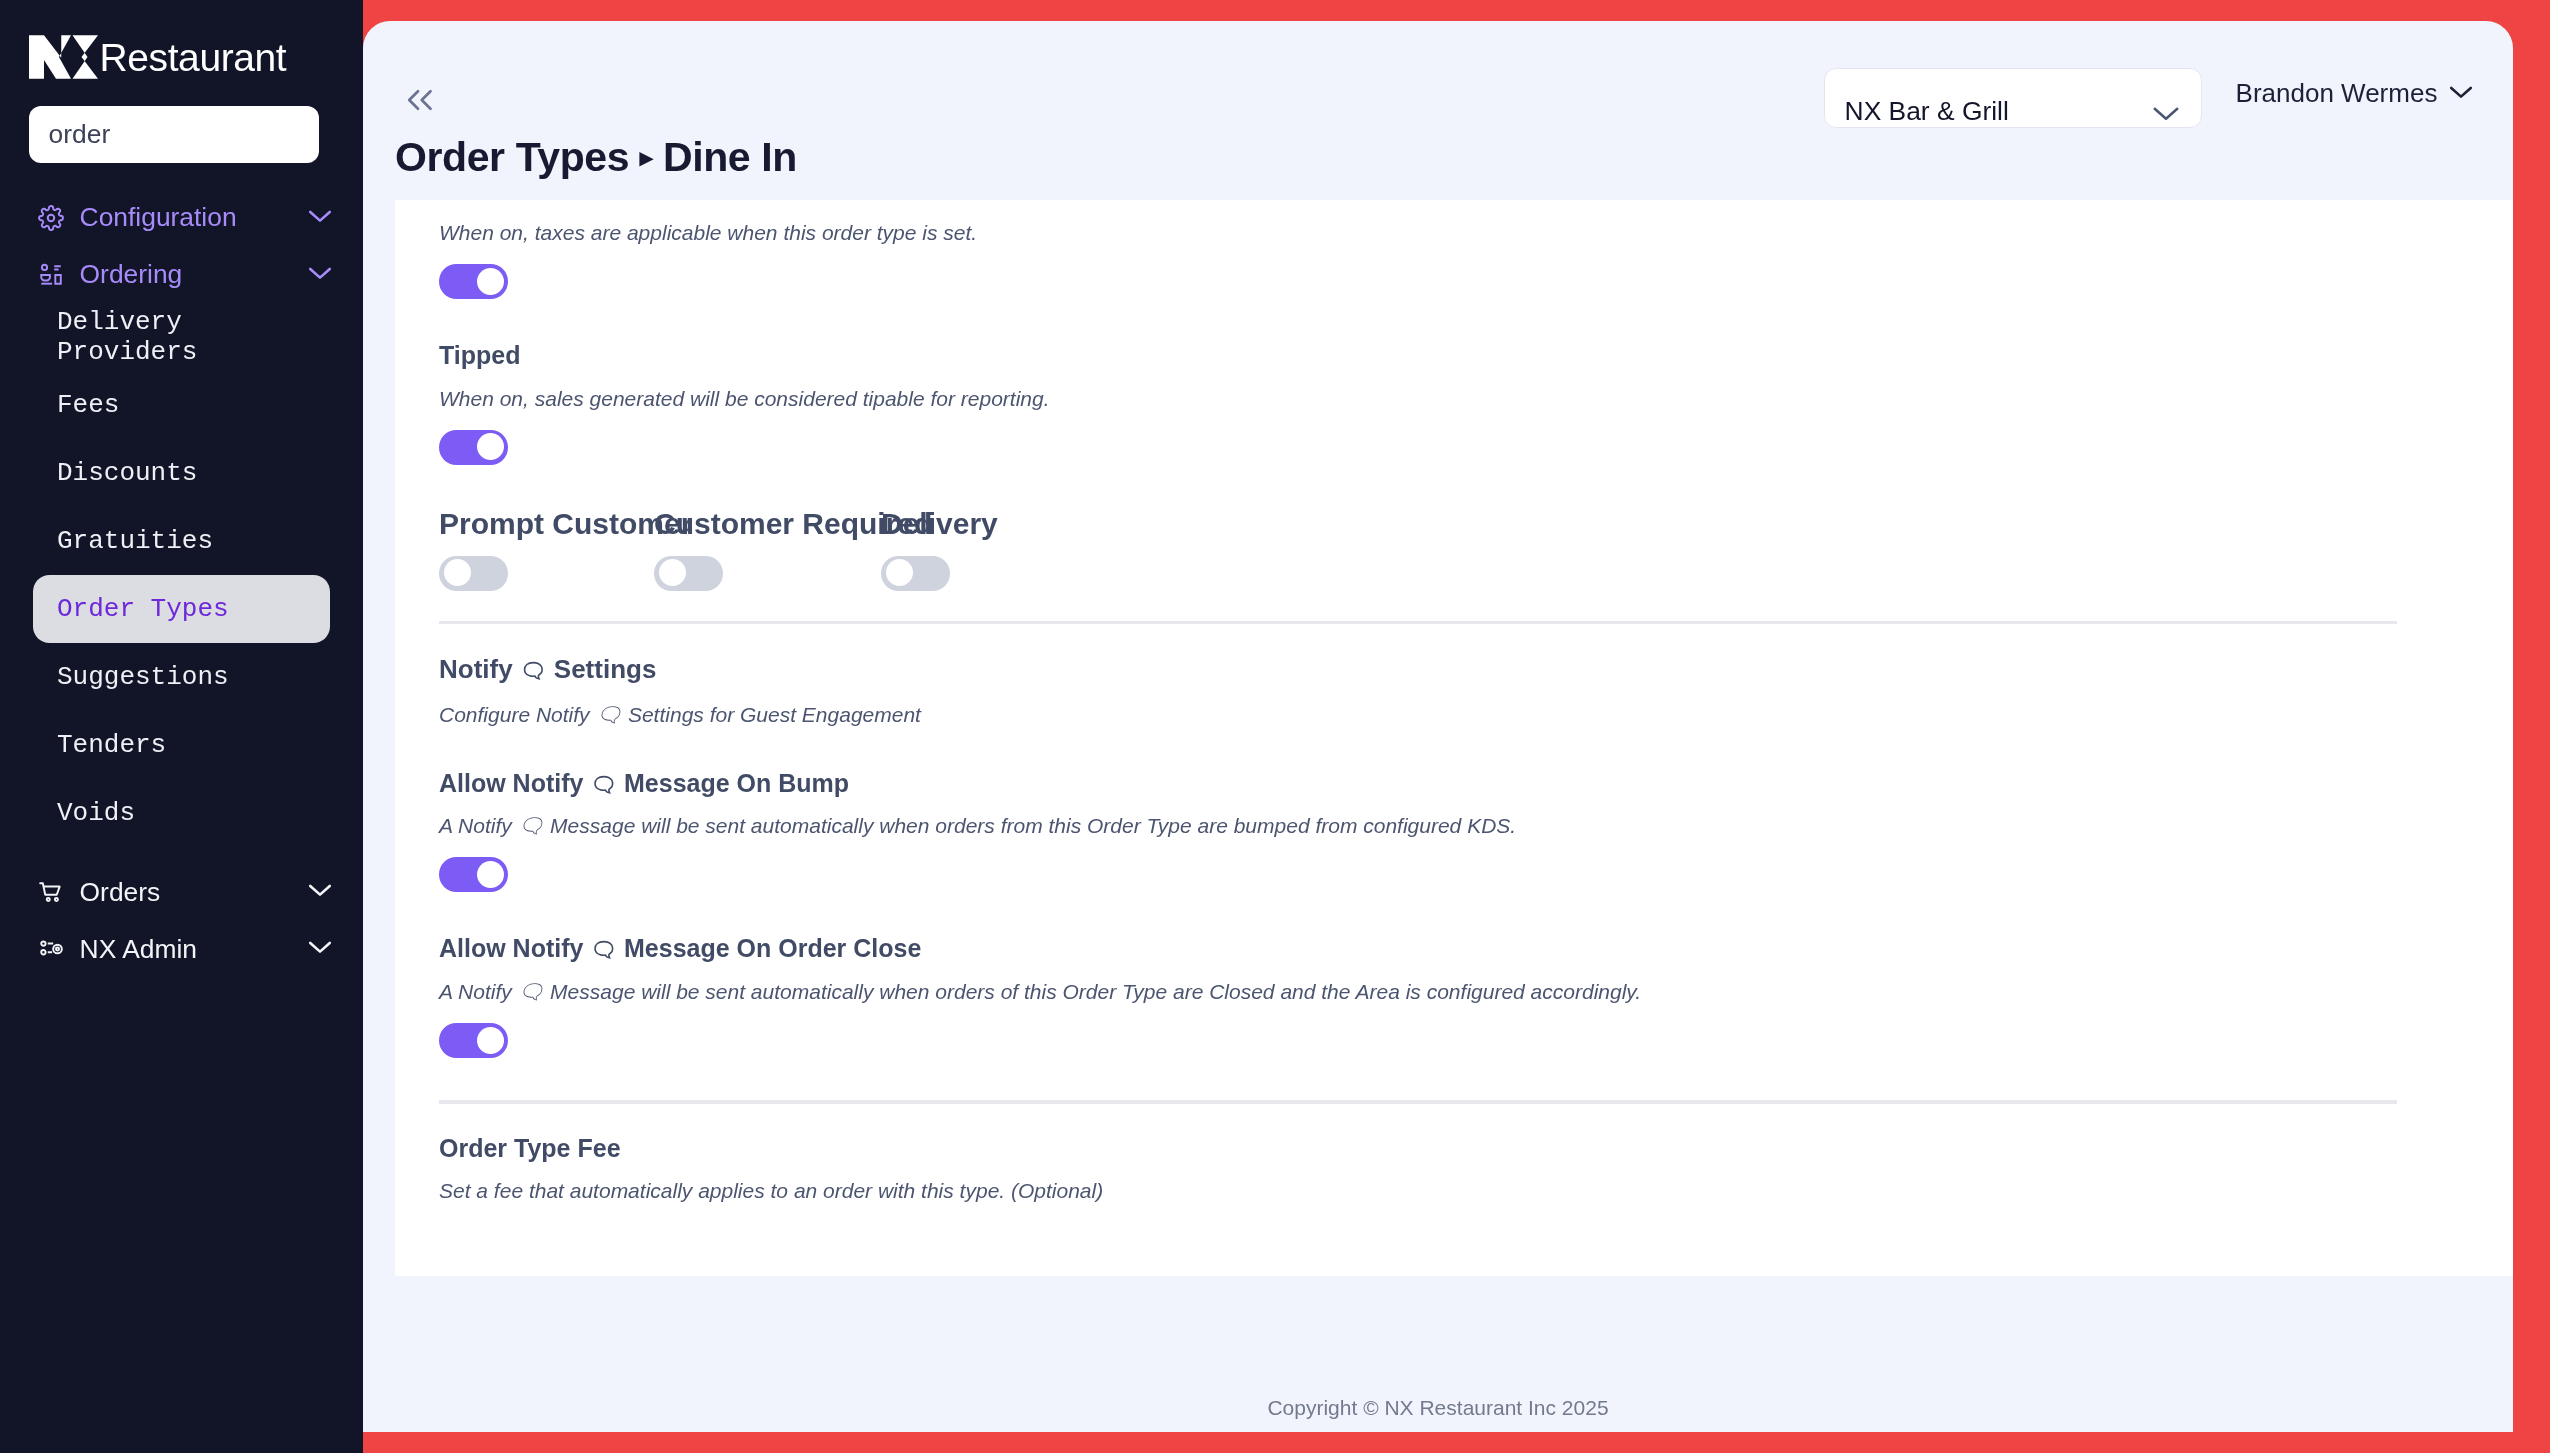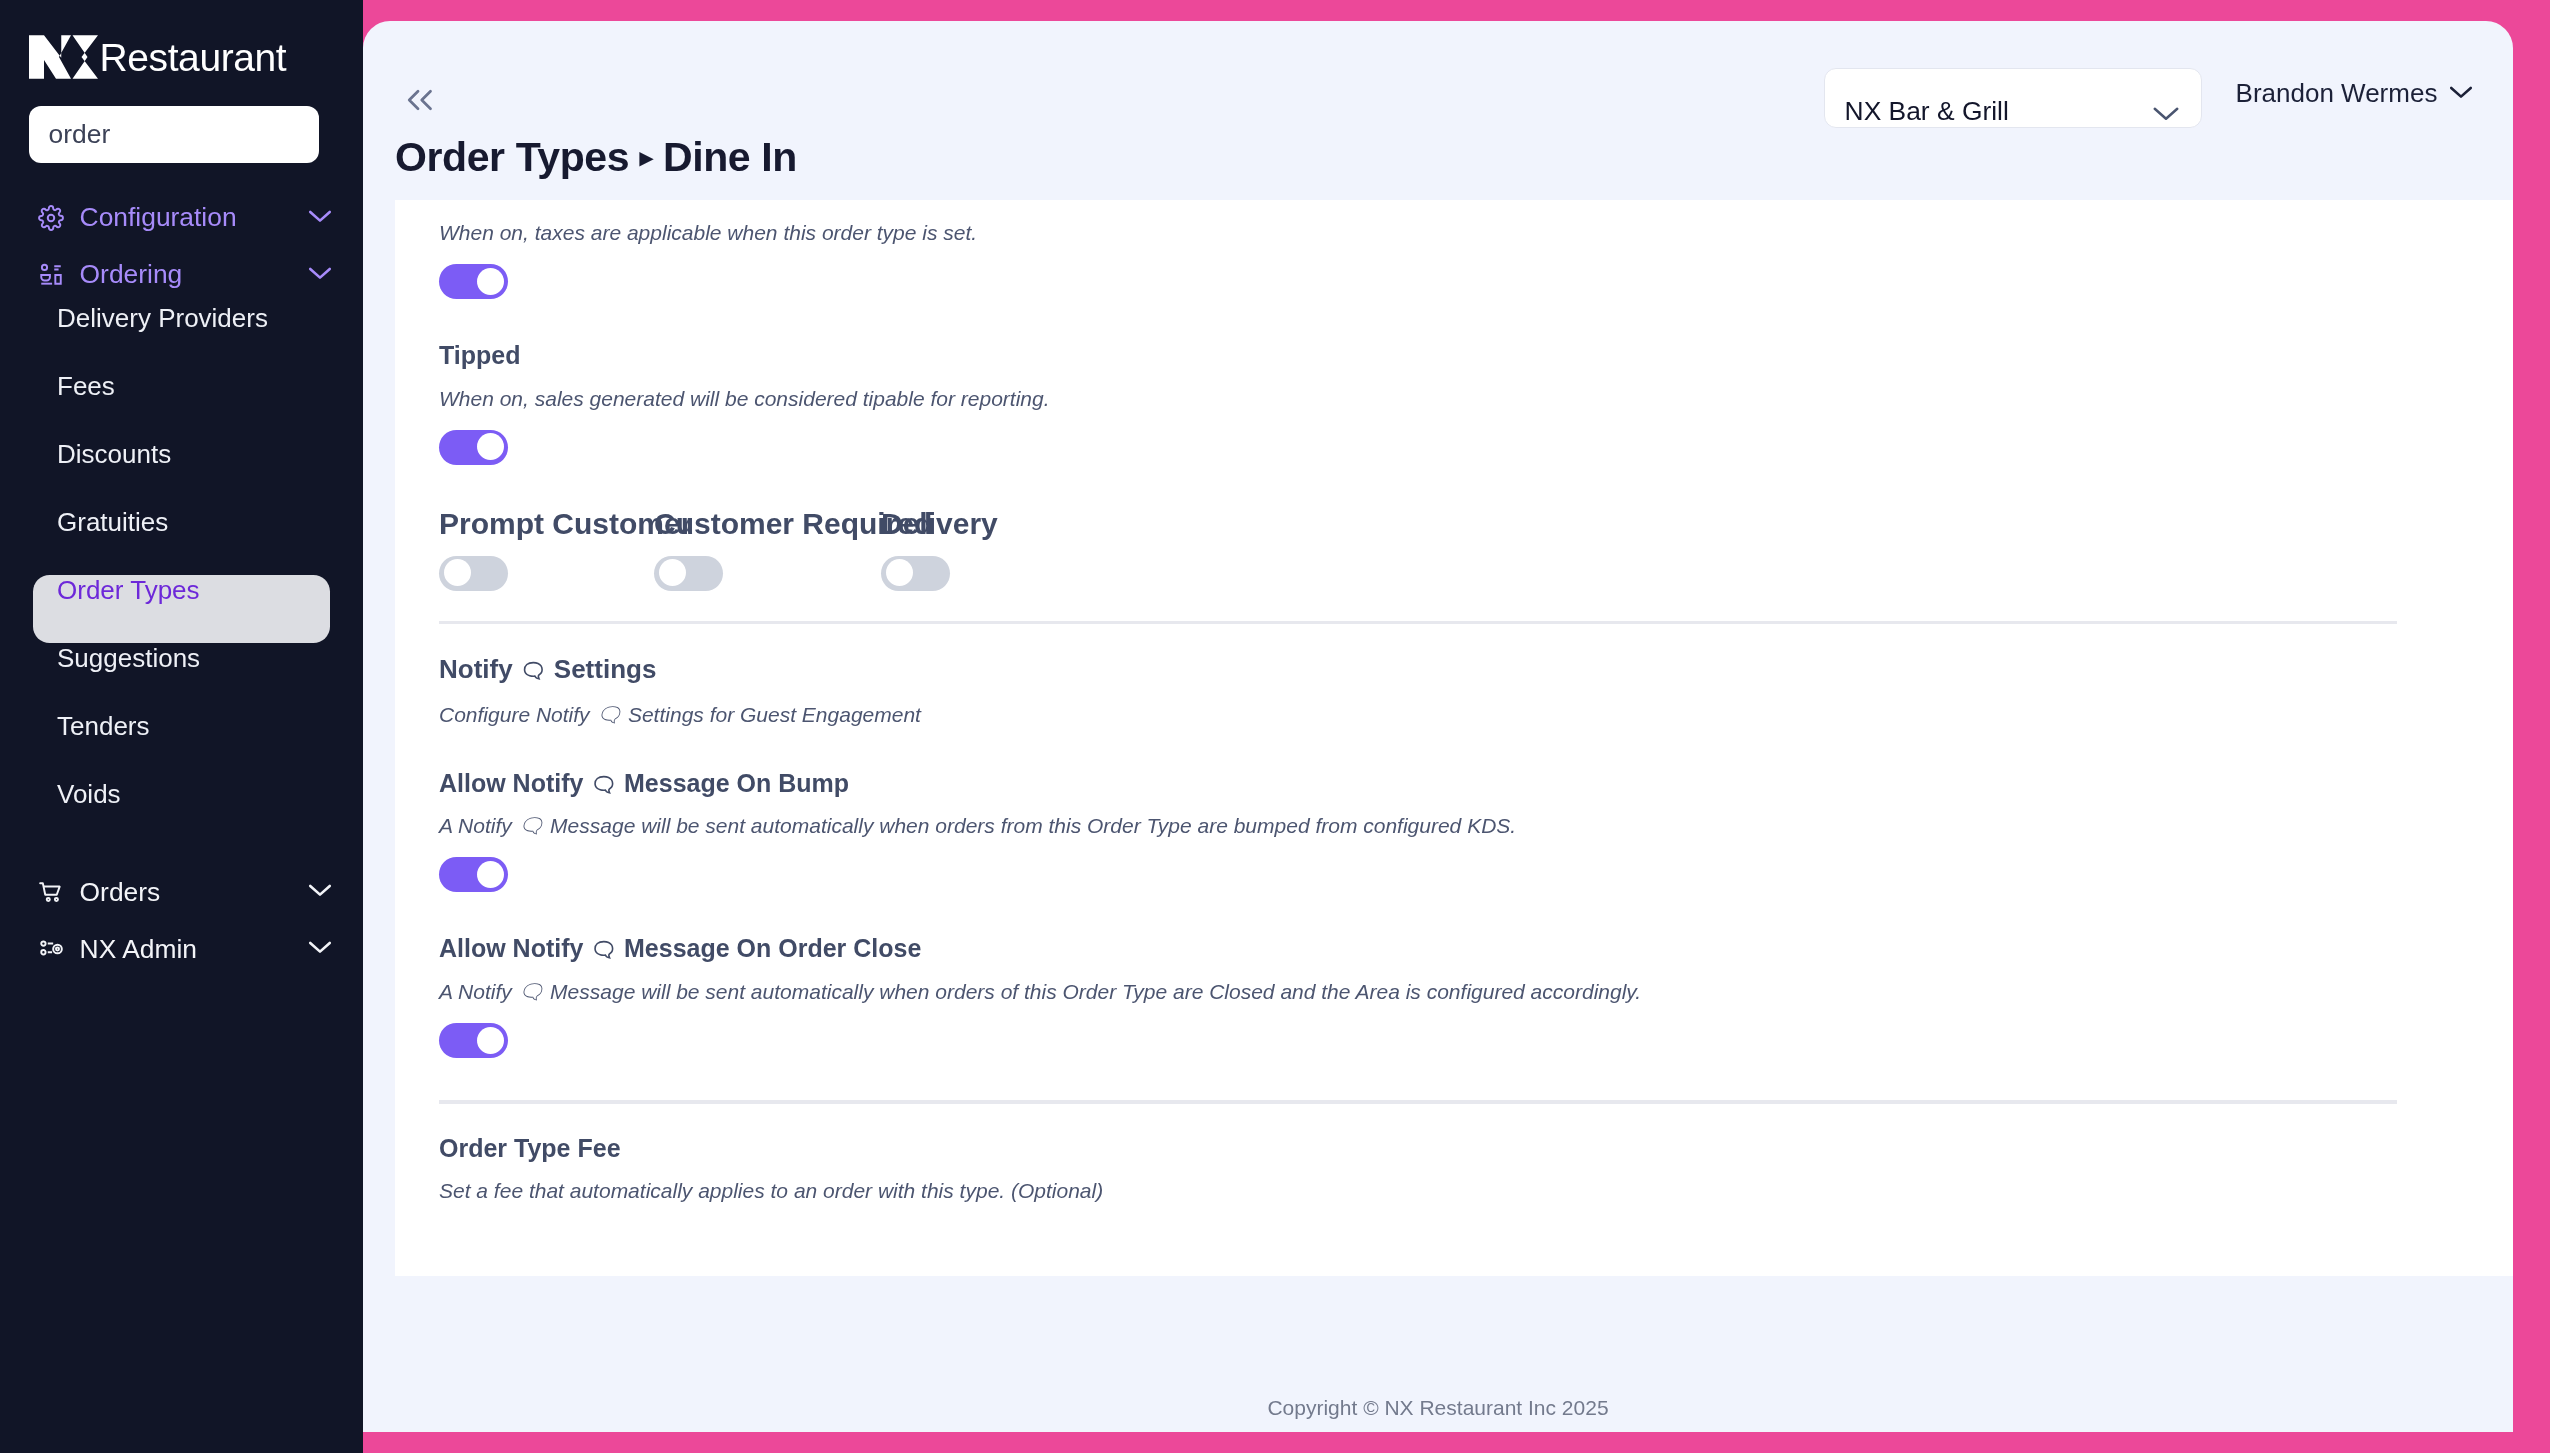--- a/index.html
+++ b/index.html
@@ -2,21 +2,21 @@
 <html style="font-size:12px"><head>
 <meta charset="utf-8">
 <style>
   * { box-sizing: border-box; margin: 0; padding: 0; }
   html, body {
     width: 2550px; height: 1453px;
     background: #111527;
     font-family: "Liberation Sans", sans-serif;
     overflow: hidden;
   }
-  .app { position: relative; width: 2550px; height: 1453px; background: #ec4899; display: flex; }
+  .app { position: relative; width: 2550px; height: 1453px; background: #ef4444; display: flex; }
 
   
   .sidebar {
     width: 363px; height: 1453px; background: #111527;
     flex: 0 0 363px; padding: 0; position: relative;
   }
   .brand { display: flex; align-items: center; padding: 23px 0 0 29px; height: 91px; }
   .brand-logo { display: block; }
   .brand-name {
     color: #ffffff; font-size: 39px; font-weight: 400; letter-spacing: -0.4px;
@@ -33,23 +33,23 @@
   .nav-group {
     display: flex; align-items: center; height: 57px;
     padding-left: 36px; padding-right: 30px; cursor: pointer;
   }
   .nav-group .ico { width: 30px; height: 30px; flex: 0 0 30px; display: flex; align-items: center; justify-content: center; }
   .nav-group .lbl { font-size: 26.4px; margin-left: 13.6px; }
   .nav-group.purple .lbl { color: #a78bfa; }
   .nav-group.white .lbl { color: #f3f4f8; }
   .chev { margin-left: auto; }
   .nav-sub {
-    display: flex; height: 68px;
+    display: flex; align-items: center; height: 68px;
     margin: 0 33px 0 33px; padding-left: 24px; border-radius: 16.6px;
-    color: #eef0f6; font-size: 26px; cursor: pointer;
+    color: #eef0f6; font-size: 26px; cursor: pointer; font-family: Liberation Mono, monospace;
   }
   .nav-sub.active { background: #dcdde2; color: #6d28d9; }
 
   
   .panel {
     position: absolute; left: 363px; top: 21px;
     width: 2150px; height: 1411px;
     background: #f1f4fd; border-radius: 27px 27px 0 0;
     overflow: hidden;
   }

